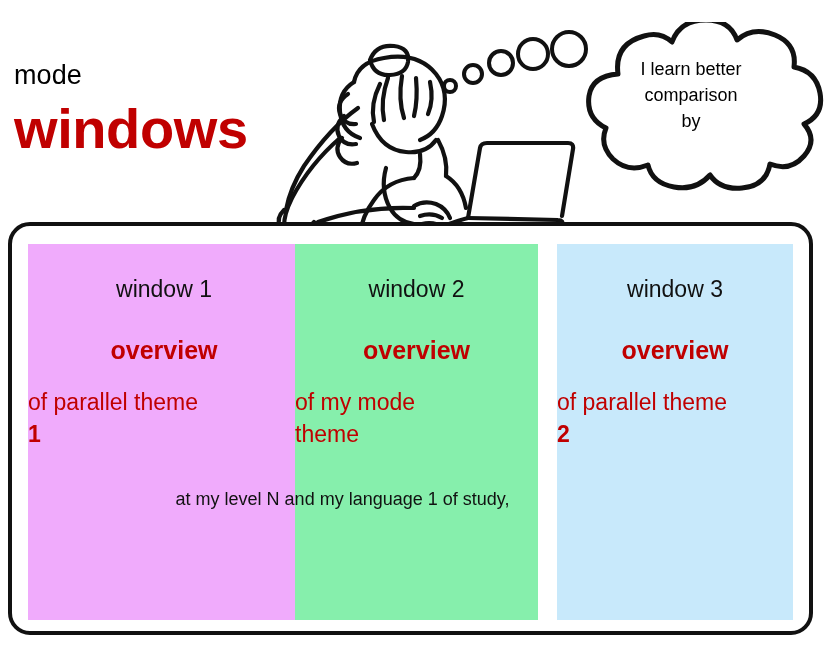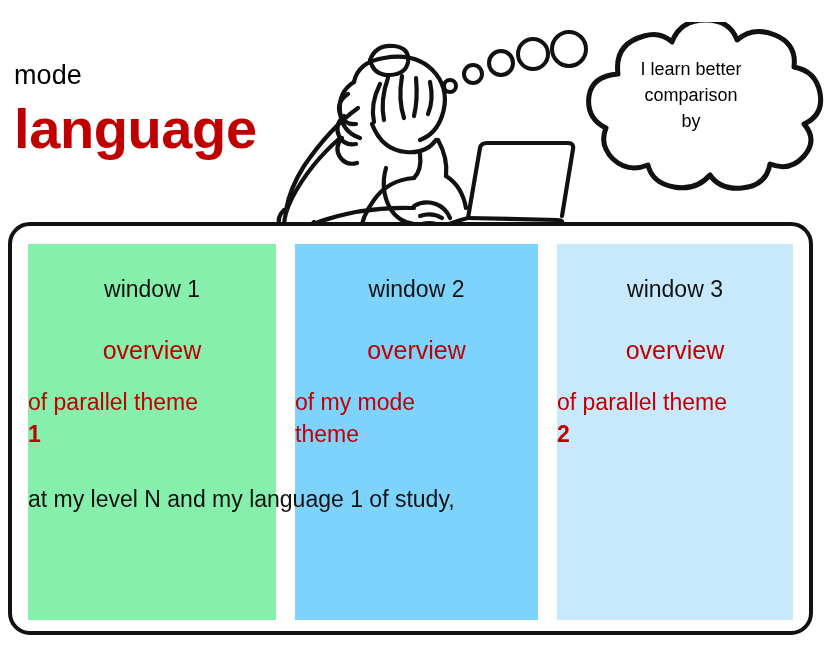--- a/index.html
+++ b/index.html
@@ -92,51 +92,52 @@
     text-align: center;
     font-size: 23px;
     color: #111111;
   }
   .panel-overview {
     position: absolute;
     left: 0; right: 0;
     top: 92px;
     text-align: center;
     font-size: 25px;
-    font-weight: normal;
+    font-weight: bold;
     color: #C00000;
   }
   .panel-sub {
     position: absolute;
     left: 0; right: 0;
     top: 142px;
     font-size: 23px;
     line-height: 32px;
     color: #C00000;
   }
   .panel-sub b { font-weight: bold; }
 
   
   #footer-note {
     position: absolute;
     left: 28px; top: 482px;
     width: 629px;
-    font-size: 23px;
+    text-align: center;
+    font-size: 18px;
     line-height: 34px;
     color: #111111;
   }
 </style>
 </head>
 <body>
 
 <div id="header">
 
   <div class="mode-label">mode</div>
 
-  <div class="mode-value">language</div>
+  <div class="mode-value">windows</div>
 
   <div id="illustration">
     <svg viewBox="0 0 330 218" width="330" height="218">
       <g fill="none" stroke="#111111" stroke-width="4.2" stroke-linecap="round" stroke-linejoin="round">
 
         <path d="M108 40 q6 -16 24 -14 q16 2 14 16 q-2 12 -18 13 q-16 1 -20 -15 z"></path>
 
         <path d="M92 62 q4 -20 30 -24 q34 -6 52 16 q14 18 6 42 q-6 18 -22 24"></path>
         <path d="M92 62 q-16 10 -14 30 q2 20 20 26"></path>
 
@@ -219,30 +220,30 @@
 
   <div class="bubble-text">
     <div>I learn better</div>
     <div>comparison</div>
     <div>by</div>
   </div>
 </div>
 
 <div id="frame"></div>
 
-<div class="panel" id="panel-1" style="background: #86efac;">
+<div class="panel" id="panel-1" style="background: #f0abfc; padding-left: 24px;">
   <div class="panel-title">window 1</div>
   <div class="panel-overview">overview</div>
   <div class="panel-sub">
     <span>of parallel theme</span><br>
     <b>1</b>
   </div>
 </div>
 
-<div class="panel" id="panel-2" style="background: #7dd3fc;">
+<div class="panel" id="panel-2" style="background: #86efac;">
   <div class="panel-title">window 2</div>
   <div class="panel-overview">overview</div>
   <div class="panel-sub">
     <span>of my mode</span><br>
     <span>theme</span>
   </div>
 </div>
 
 <div class="panel" id="panel-3" style="background: rgb(200, 233, 251);">
   <div class="panel-title">window 3</div>

